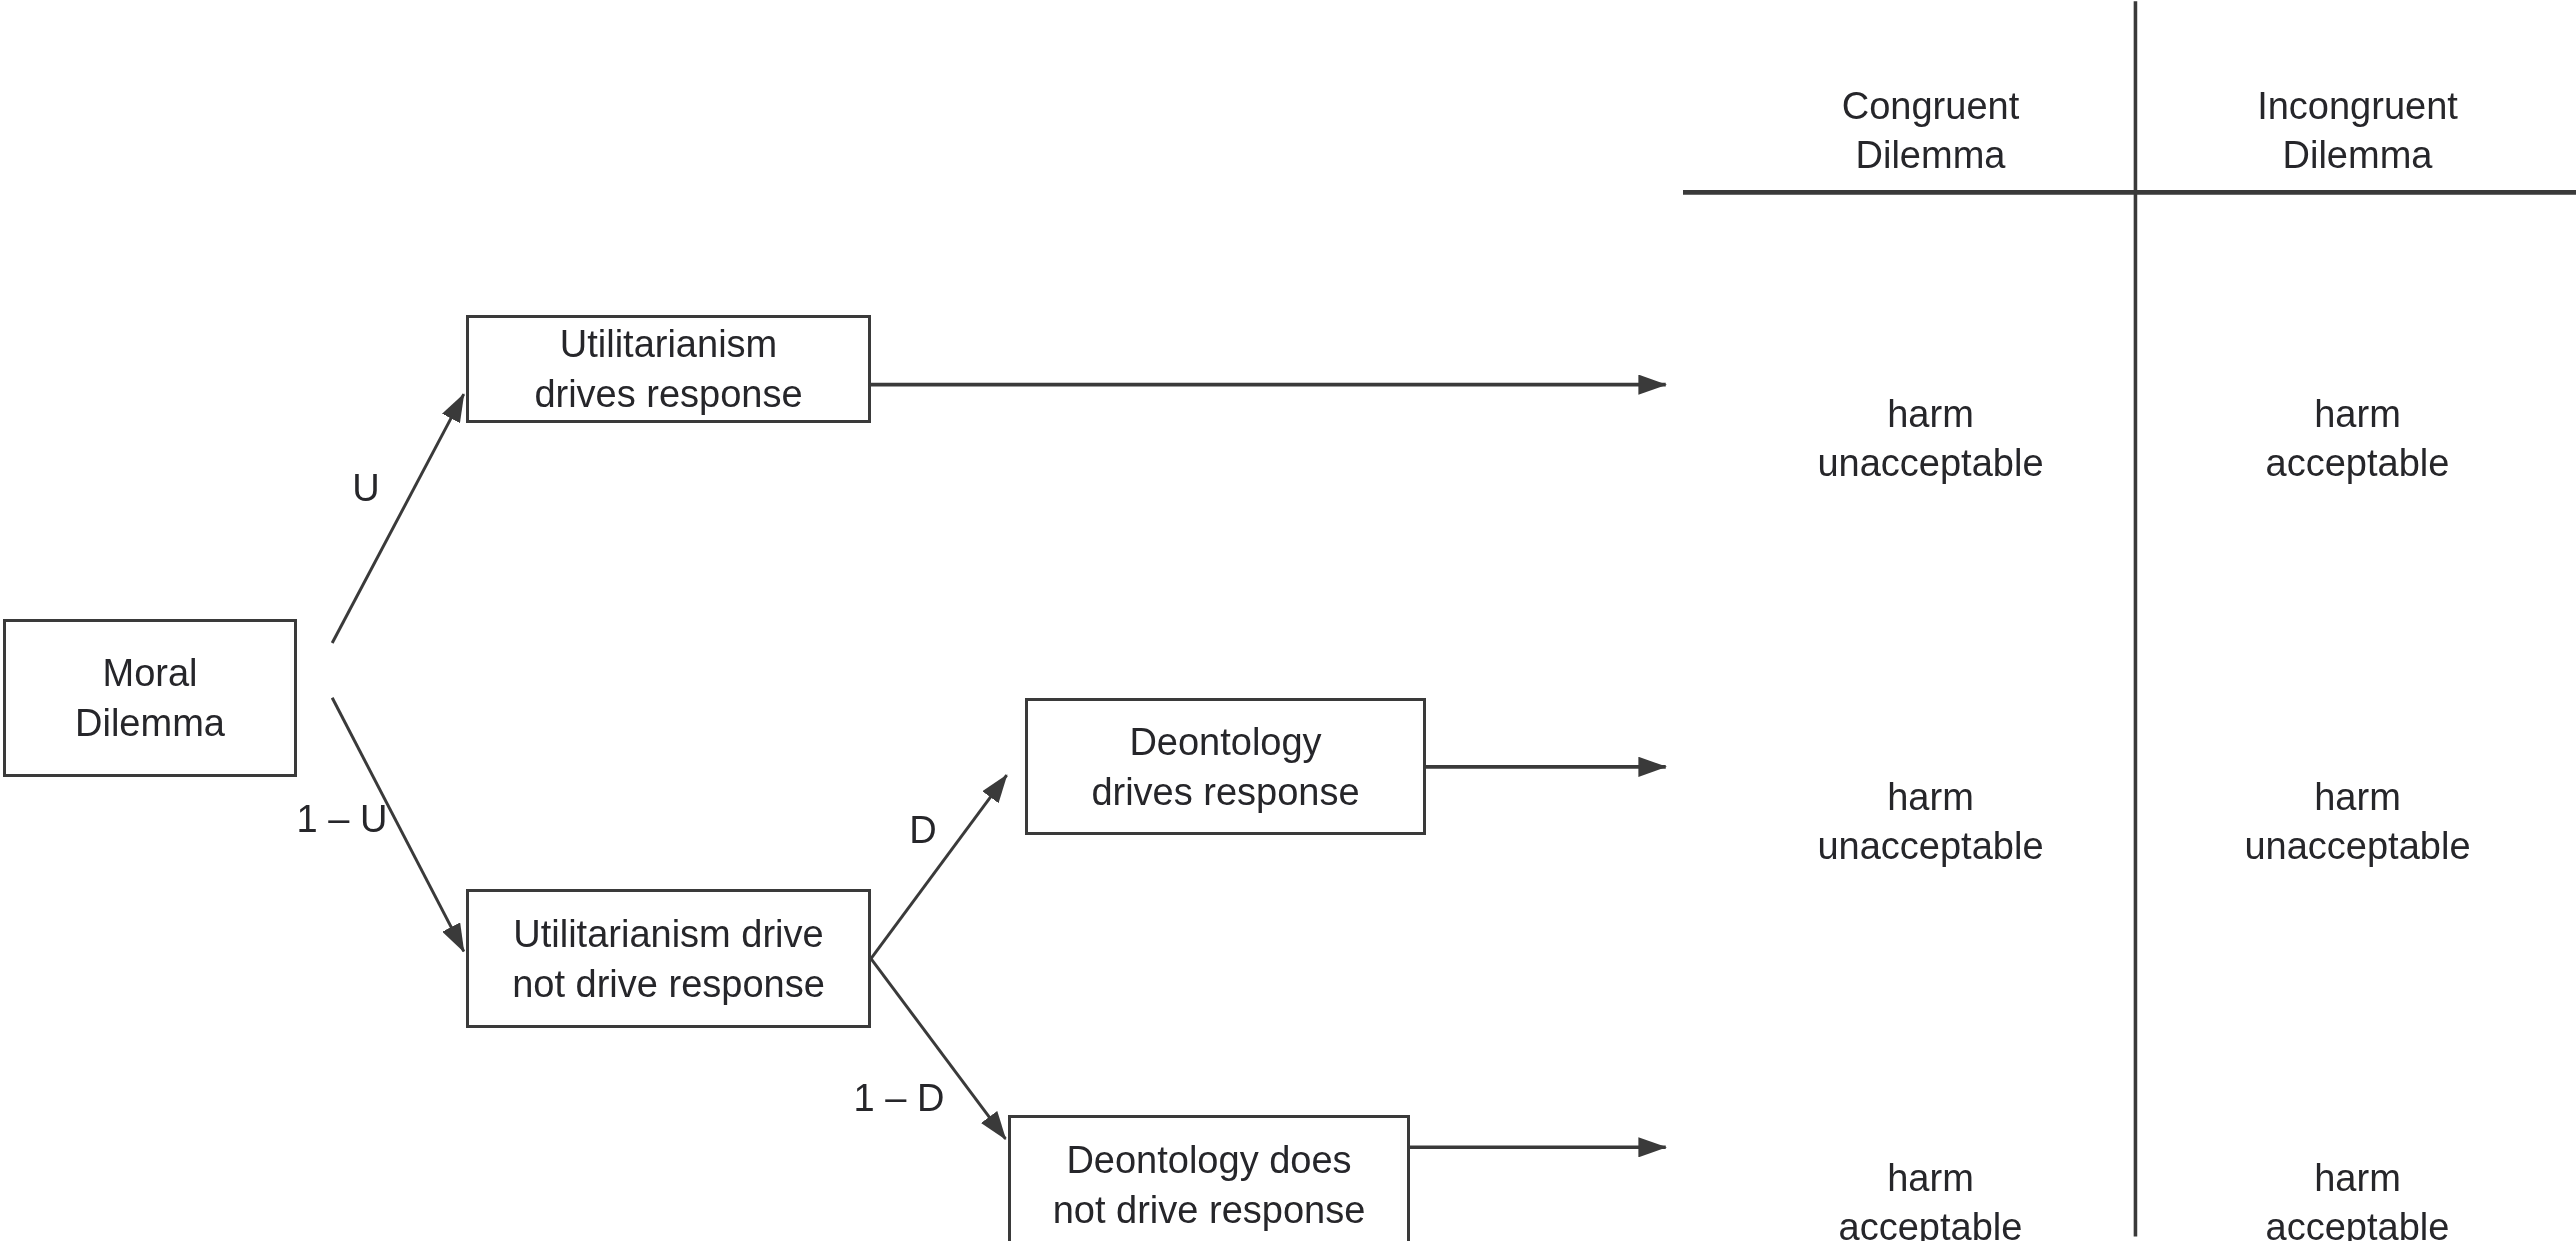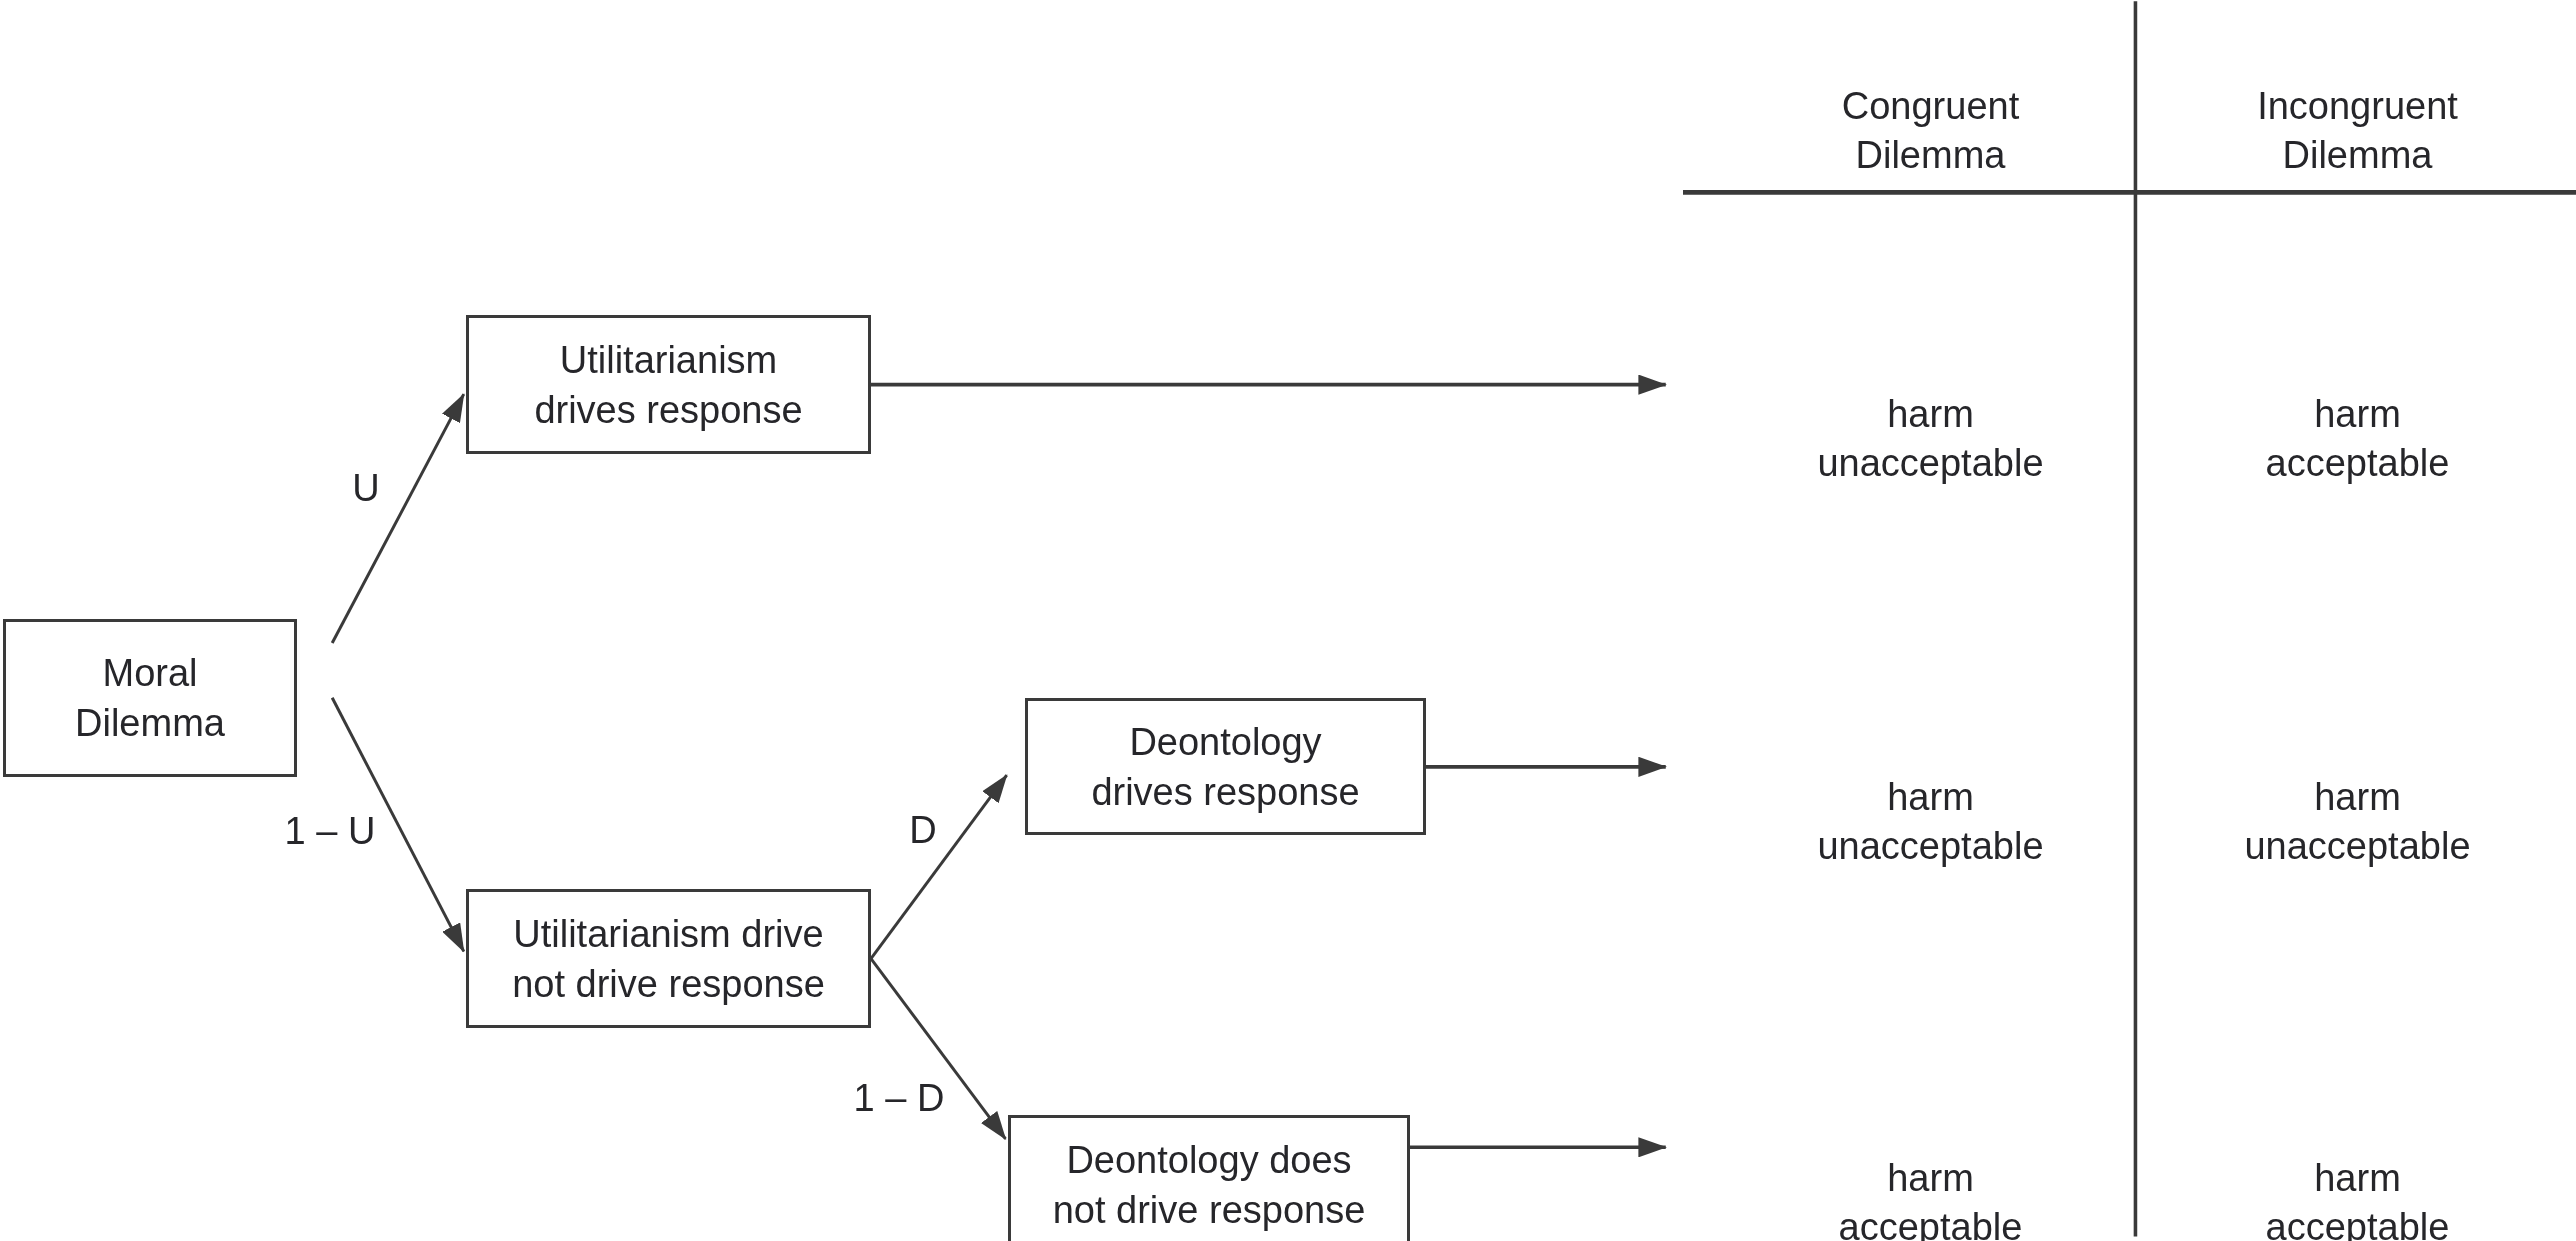--- a/index.html
+++ b/index.html
@@ -64,42 +64,42 @@
 
     <line x1="3587" y1="2" x2="3587" y2="2077" style="stroke:var(--line)" stroke-width="6"></line>
     <line x1="2827" y1="323" x2="4327" y2="323" style="stroke:var(--line)" stroke-width="8"></line>
   </svg>
 
   <div class="node" style="left:3px;top:619px;width:294px;height:158px;">
     <div>Moral</div>
     <div>Dilemma</div>
   </div>
 
-  <div class="node" style="left:466px;top:315px;width:405px;height:139px;">
+  <div class="node" style="left:466px;top:315px;width:405px;height:108px;">
     <div>Utilitarianism</div>
     <div>drives response</div>
   </div>
 
   <div class="node" style="left:466px;top:889px;width:405px;height:139px;">
     <div>Utilitarianism drive</div>
     <div>not drive response</div>
   </div>
 
   <div class="node" style="left:1009px;top:698px;width:401px;height:137px;margin-left:16px;">
     <div>Deontology</div>
     <div>drives response</div>
   </div>
 
   <div class="node" style="left:1008px;top:1079px;width:402px;height:139px;margin-top:36px;">
     <div>Deontology does</div>
     <div>not drive response</div>
   </div>
 
   <div class="blabel" style="left:366px;top:488px;">U</div>
-  <div class="blabel" style="left:330px;top:819px;margin-top:12px;">1 – U</div>
+  <div class="blabel" style="left:342px;top:819px;">1 – U</div>
   <div class="blabel" style="left:923px;top:830px;">D</div>
   <div class="blabel" style="left:899px;top:1098px;">1 – D</div>
 
   <div class="colhead" style="left:1734px;top:40px;">
     <div>Congruent</div>
     <div>Dilemma</div>
   </div>
   <div class="colhead" style="left:2161px;top:40px;">
     <div>Incongruent</div>
     <div>Dilemma</div>

